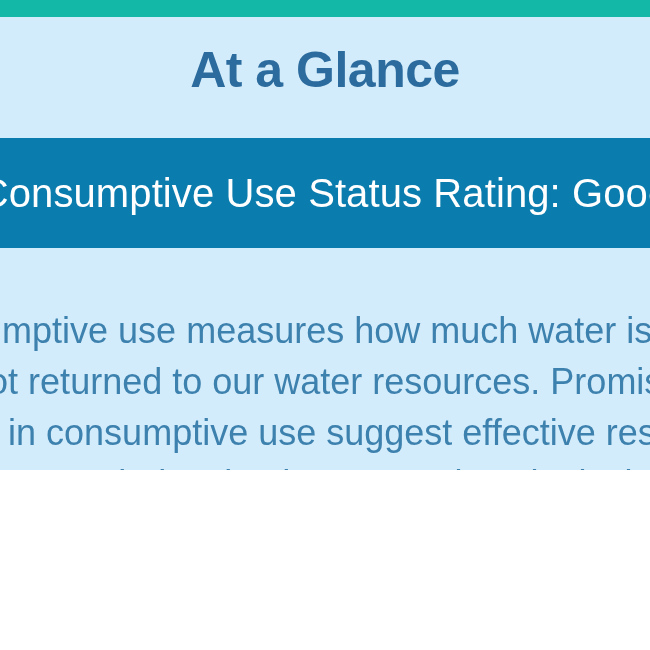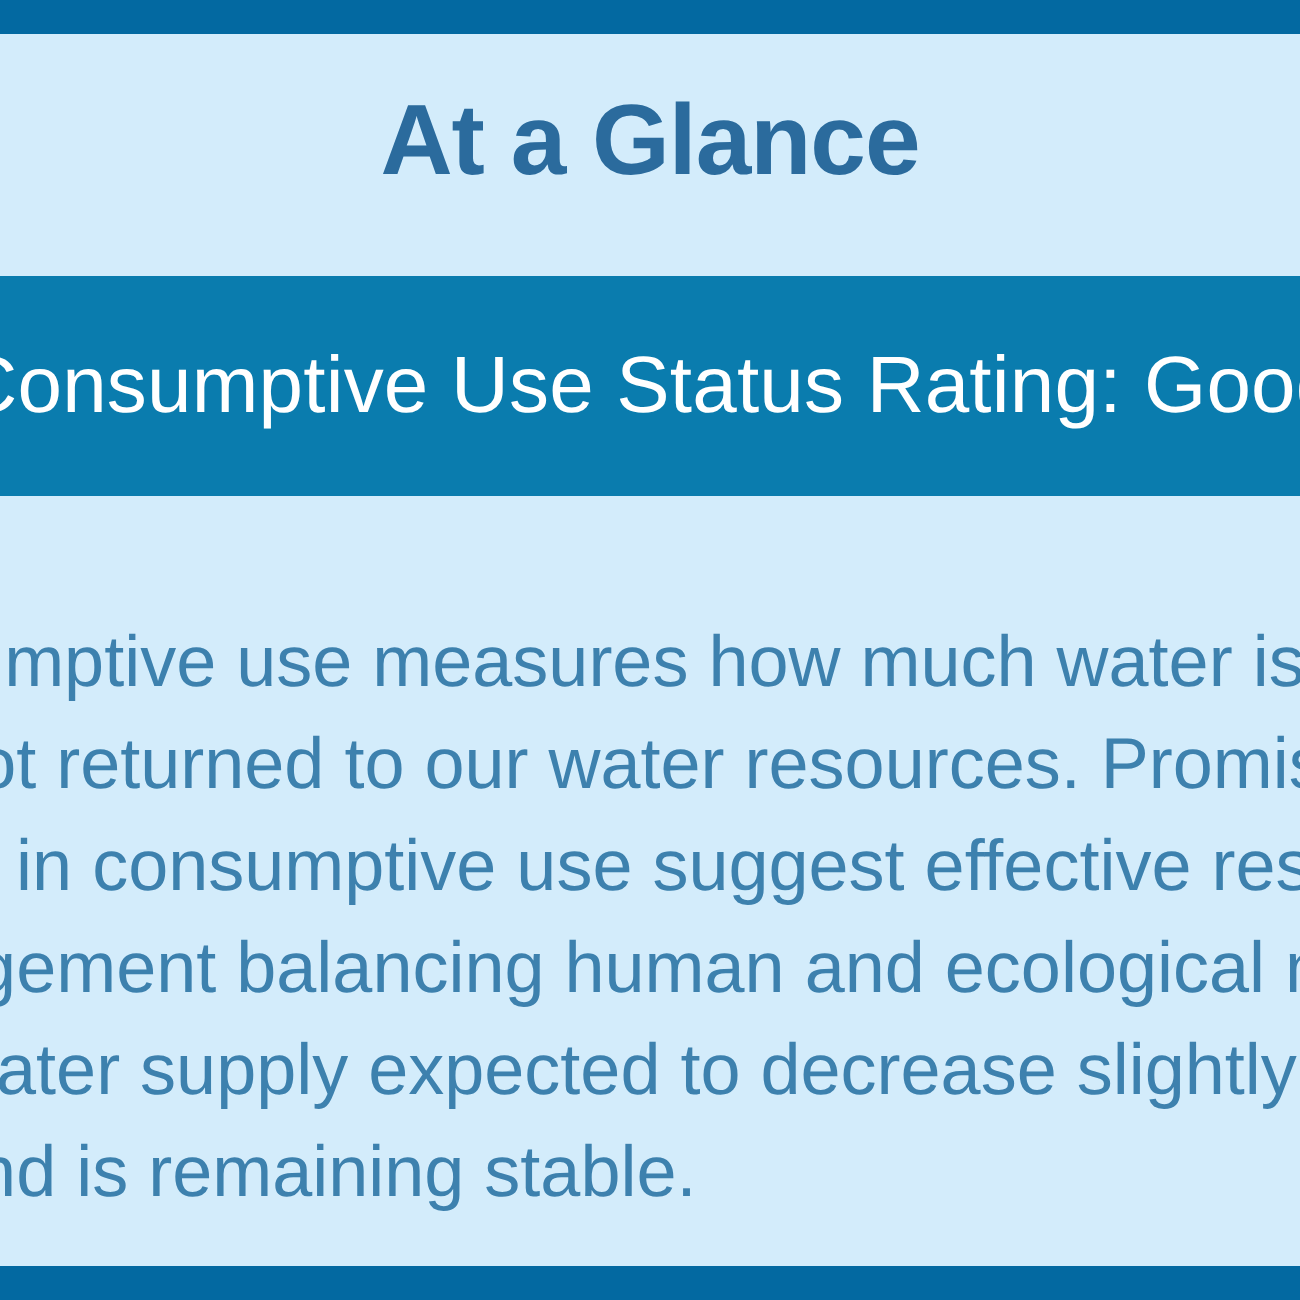--- a/index.html
+++ b/index.html
@@ -11,23 +11,23 @@
     height: 650px;
     background: #ffffff;
     font-family: "Liberation Sans", sans-serif;
     overflow: hidden;
   }
 
   
   #viewport {
     position: relative;
     width: 650px;
-    height: 650px;
+    height: 470px;
     overflow: hidden;
-    background: #0369a1;
+    background: #14b8a6;
   }
 
   #glance-card {
     position: absolute;
     left: -176px;          
     top: 17px;
     width: 1002px;         
     height: 616px;
     background: #d3ecfb;   
     overflow: hidden;

